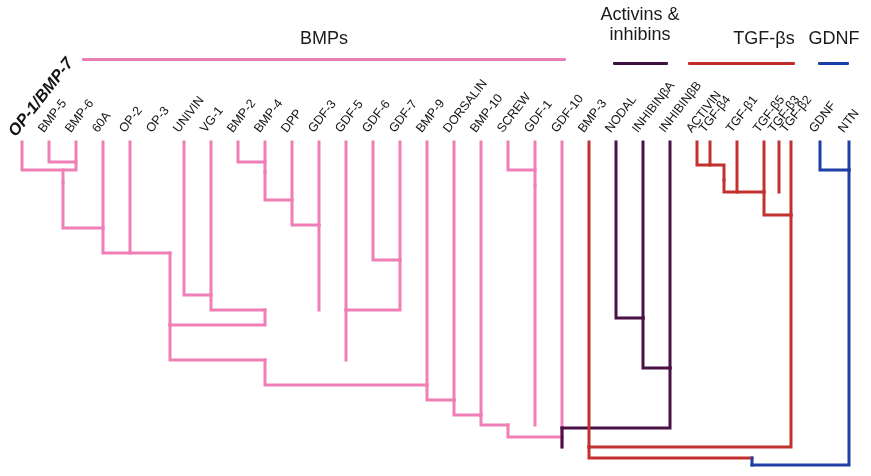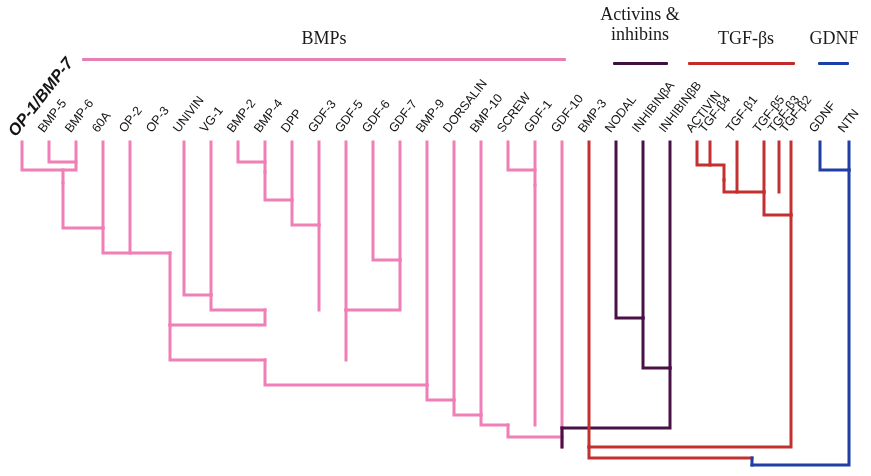--- a/index.html
+++ b/index.html
@@ -1,21 +1,21 @@
 <!DOCTYPE html>
 <html><head>
 <meta charset="utf-8">
 <style>
   html,body{margin:0;padding:0;background:#ffffff;}
   body{width:871px;height:476px;position:relative;overflow:hidden;
        font-family:"Liberation Sans","DejaVu Sans",sans-serif;}
   #root{position:relative;width:871px;height:476px;}
 
   .grp-title{position:absolute;color:#1a1a1a;text-align:center;line-height:1.12;
-             font-size:18px;white-space:pre-line;font-family:Liberation Serif, serif;}
+             font-size:18px;white-space:pre-line;}
   .grp-bar{position:absolute;height:3px;border-radius:1px;}
 
   .tiplabel{position:absolute;transform-origin:left bottom;
             transform:rotate(-52deg);white-space:nowrap;
             font-size:12.5px;color:#141414;letter-spacing:-0.1px;}
   .tiplabel.bold{font-weight:bold;font-style:italic;font-size:16.5px;
                  letter-spacing:0px;}
 
   svg#tree{position:absolute;left:0;top:0;}
 </style>
@@ -23,21 +23,21 @@
 <body>
 
 <div id="root">
 
   <div id="groups-layer">
       <div class="grp-title" style="width: 140px; left: 254px; top: 28px; text-align: center;">BMPs</div>
       <div class="grp-bar" style="left: 82px; width: 484px; top: 58px; background: rgb(232, 127, 180);"></div>
       <div class="grp-title" style="width: 150px; left: 565px; top: 4px;">Activins &amp;
 inhibins</div>
       <div class="grp-bar" style="left: 613px; width: 55px; top: 62px; background: rgb(61, 16, 64);"></div>
-      <div class="grp-title" style="width: 120px; left: 686px; top: 28px;">TGF-βs</div>
+      <div class="grp-title" style="width: 120px; left: 704px; top: 28px;">TGF-βs</div>
       <div class="grp-bar" style="left: 688px; width: 107px; top: 62px; background: rgb(194, 43, 43);"></div>
       <div class="grp-title" style="width: 110px; left: 779px; top: 28px;">GDNF</div>
       <div class="grp-bar" style="left: 818px; width: 31px; top: 62px; background: rgb(27, 63, 168);"></div>
     </div>
 
   <div id="labels-layer">
       <div class="tiplabel bold" style="left: 19px; top: 121px;">OP-1/BMP-7</div>
       <div class="tiplabel" style="left: 46px; top: 121px;">BMP-5</div>
       <div class="tiplabel" style="left: 73px; top: 121px;">BMP-6</div>
       <div class="tiplabel" style="left: 100px; top: 121px;">60A</div>

